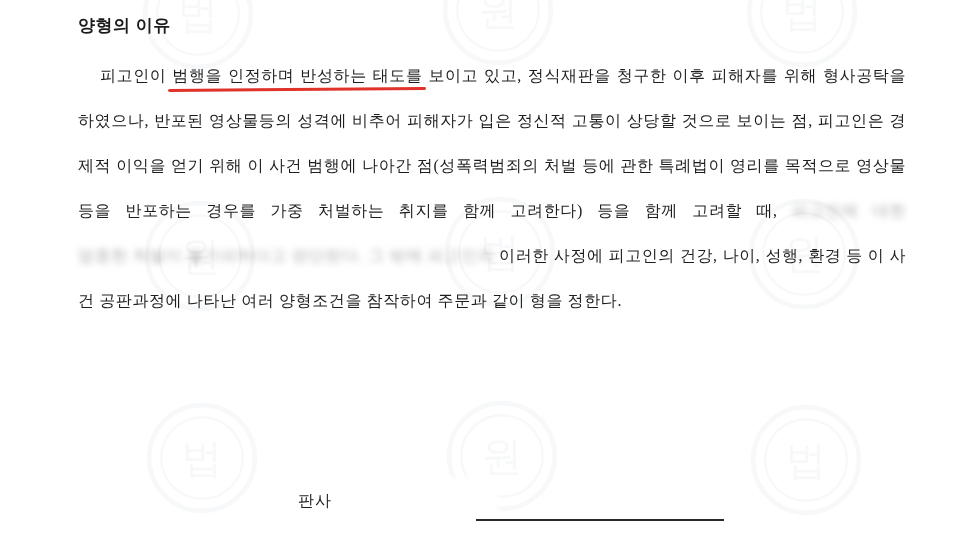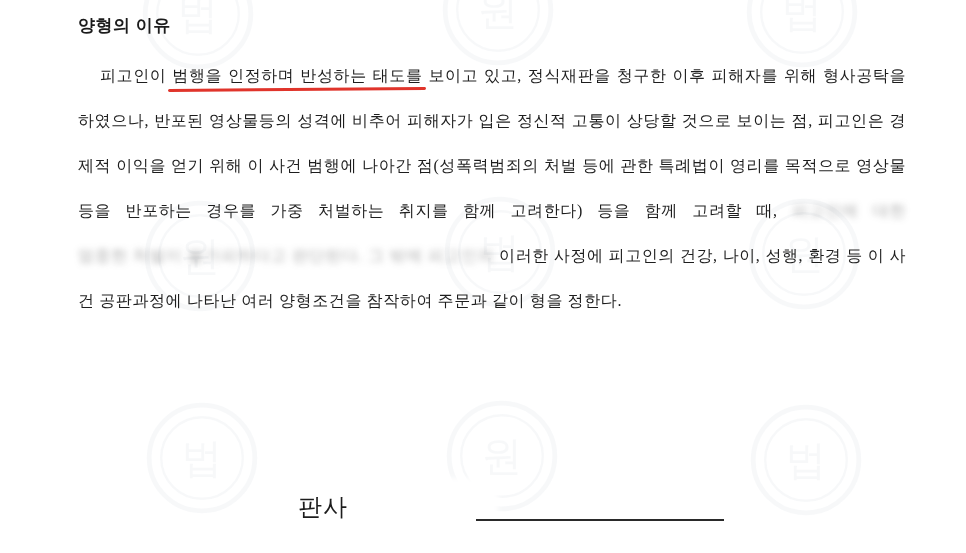--- a/index.html
+++ b/index.html
@@ -90,21 +90,21 @@
     left: 78px;
     right: 60px;
     bottom: 18px;
     height: 52px;
     z-index: 3;
   }
   .sig-label {
     position: absolute;
     left: 220px;
     top: 8px;
-    font-size: 24px;
+    font-size: 16px;
     letter-spacing: 1px;
     color: #1d1d1d;
   }
   .sig-redaction {
     position: absolute;
     left: 305px;
     top: 0px;
     width: 110px;
     height: 36px;
     background: #ffffff;

